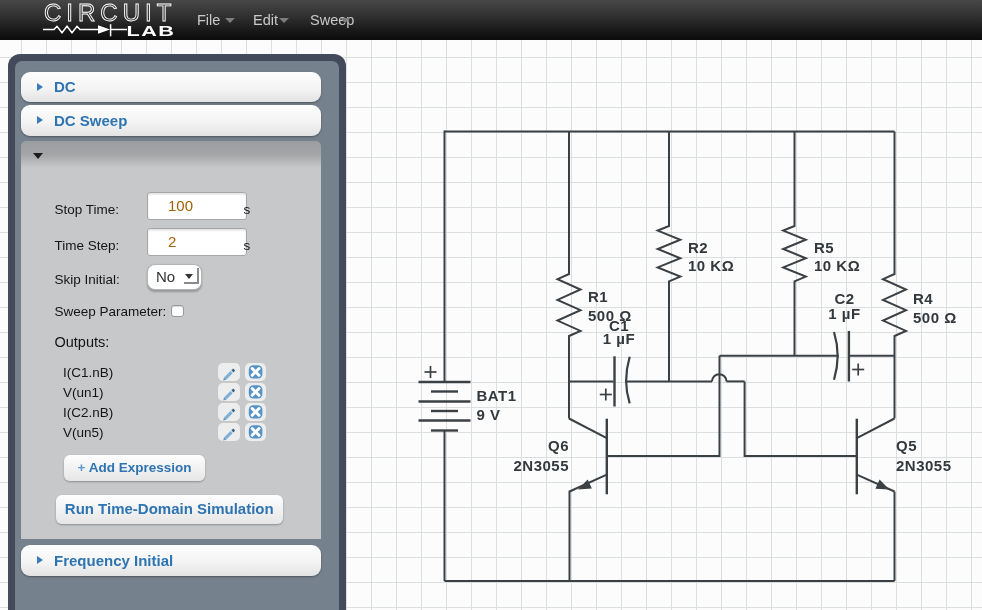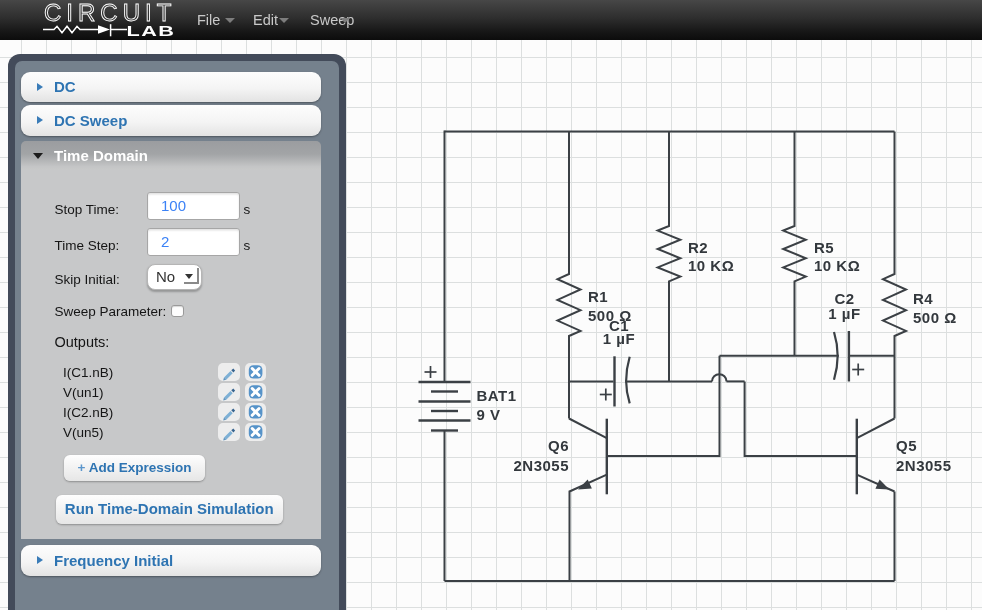--- a/index.html
+++ b/index.html
@@ -34,22 +34,22 @@
     background:linear-gradient(180deg,#9b9da0 0%,#a2a4a6 45%,#c4c5c6 88%,#c8c9c9 100%);}
   #tdhead .tri{position:absolute;left:12px;top:12px;width:0;height:0;
     border-left:5px solid transparent;border-right:5px solid transparent;
     border-top:6px solid #1c1c1c;}
   #tdhead .lbl{position:absolute;left:33px;top:0;line-height:29.5px;color:#fff;
     font-weight:bold;font-size:15px;}
   #tdbody{position:absolute;left:21px;top:170px;width:300px;height:369px;
     background:#c7c8c9;}
   .flab{position:absolute;font-size:13.5px;color:#151515;}
   .finput{position:absolute;left:147px;width:78px;height:26px;background:#fff;
-    border:1px solid #a6a6a6;border-radius:3px;font-size:15px;color:#3b82f6;
-    padding-left:13px;line-height:26px;box-shadow:inset 0 1.5px 2px rgba(0,0,0,.12);}
+    border:1px solid #a6a6a6;border-radius:3px;font-size:15px;color:#a16207;
+    padding-left:20px;line-height:26px;box-shadow:inset 0 1.5px 2px rgba(0,0,0,.12);}
   .lightbtn{position:absolute;border-radius:6px;
     background:linear-gradient(180deg,#fefefe,#f2f2f2 50%,#e6e6e6);
     box-shadow:0 1px 2px rgba(0,0,0,.3);
     color:#2e74b2;font-weight:bold;text-align:center;}
 </style>
 </head>
 <body>
 <div id="canvas"></div>
 
 <svg id="circuit" width="982" height="610" viewBox="0 0 982 610" style="position:absolute;left:0;top:0;">
@@ -164,21 +164,20 @@
 <div class="accbar" style="top:72px;">
     <span class="tri"></span>
     <span class="lbl">DC</span>
   </div>
 <div class="accbar" style="top:104.5px;height:31px;">
     <span class="tri" style="top:11px;"></span>
     <span class="lbl" style="line-height:31px;">DC Sweep</span>
   </div>
 <div id="tdhead">
     <span class="tri"></span>
-    <span class="lbl">Time Domain</span>
   </div>
 <div id="tdbody"></div>
 <div class="accbar" style="top:545px;height:31px;">
     <span class="tri" style="top:11px;"></span>
     <span class="lbl" style="line-height:31px;">Frequency Initial</span>
   </div>
 
 <div class="flab" style="left:54.5px;top:201.5px;text-align:center;">Stop Time:</div>
 <div class="finput" style="top:192px;">100</div>
 <div class="flab" style="left:243.5px;top:201.5px;">s</div>

